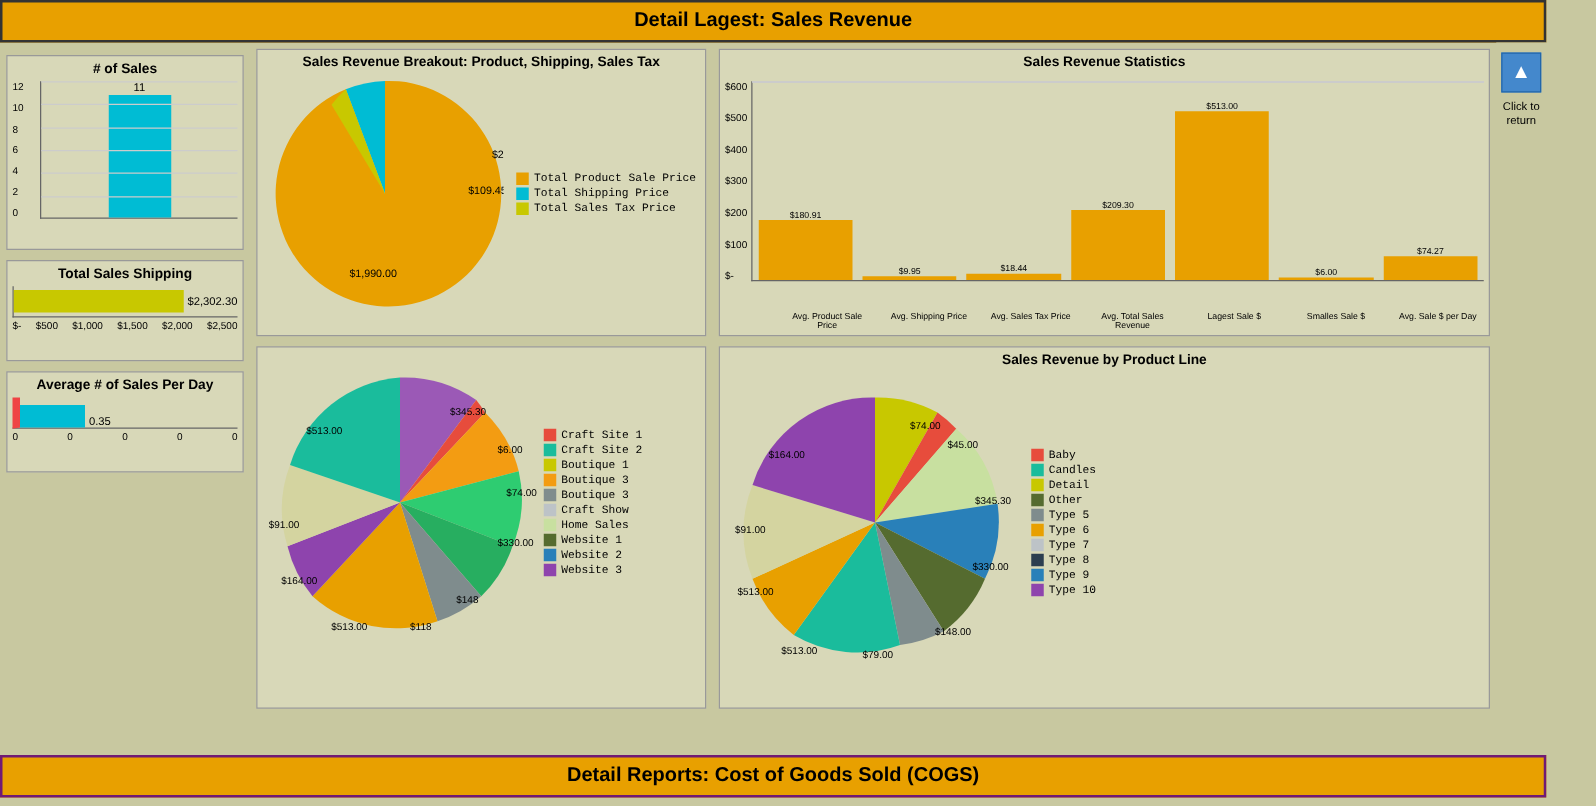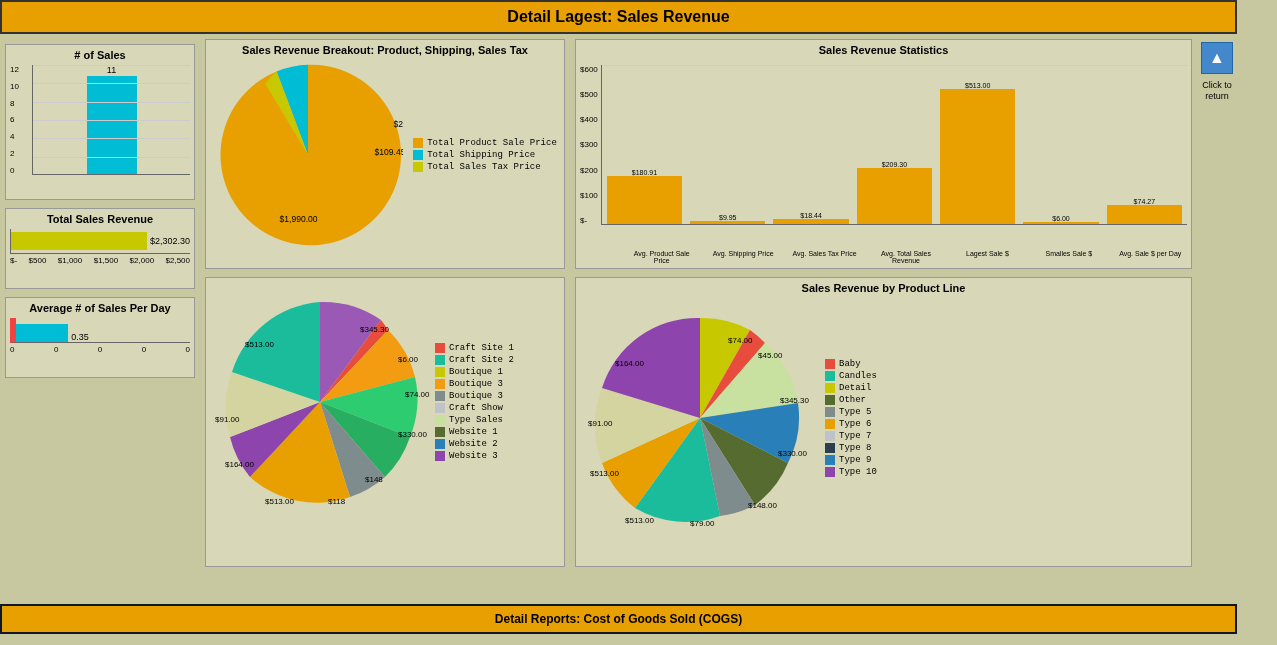--- a/index.html
+++ b/index.html
@@ -15,23 +15,23 @@
       background: #e8a000;
       border: 2px solid #333;
       text-align: center;
       font-size: 16px;
       font-weight: bold;
       color: #000;
       padding: 6px 0;
     }
     .footer-bar {
       background: #e8a000;
-      border: 2px solid #0f172a;
+      border: 2px solid #701a75;
       text-align: center;
-      font-size: 12px;
+      font-size: 16px;
       font-weight: bold;
       color: #000;
       padding: 6px 0;
       position: absolute;
       bottom: 0;
       left: 0;
       right: 40px;
     }
     .left-col {
       width: 200px;
@@ -135,21 +135,21 @@
             </div>
             <div style="display:flex; flex-direction:column; align-items:center; height:100%; width:100%;">
               <span style="font-size:9px; margin-bottom:1px;">11</span>
               <div style="width:50px; height:92%; background:#00bcd4;"></div>
             </div>
           </div>
         </div>
       </div>
 
       <div class="chart-box">
-        <div class="chart-title">Total Sales Revenue</div>
+        <div class="chart-title">Total Sales Shipping</div>
         <div style="position:relative; height:55px; padding-bottom:15px;">
           <div style="height:25px; border-left:1px solid #666; border-bottom:1px solid #666; display:flex; align-items:center; position:relative;">
             <div style="height:18px; width:88%; background:#c8c800;"></div>
             <span style="font-size:9px; margin-left:3px;">$2,302.30</span>
           </div>
           <div style="display:flex; justify-content:space-between; font-size:8px; margin-top:2px;">
             <span>$-</span>
             <span>$500</span>
             <span>$1,000</span>
             <span>$1,500</span>
@@ -270,21 +270,21 @@
             <div class="legend-item">
                 <div class="legend-swatch" style="background:#7f8c8d;"></div>
                 <span>Boutique 3</span>
               </div>
             <div class="legend-item">
                 <div class="legend-swatch" style="background:#bdc3c7;"></div>
                 <span>Craft Show</span>
               </div>
             <div class="legend-item">
                 <div class="legend-swatch" style="background:#c8e0a0;"></div>
-                <span>Type Sales</span>
+                <span>Home Sales</span>
               </div>
             <div class="legend-item">
                 <div class="legend-swatch" style="background:#556b2f;"></div>
                 <span>Website 1</span>
               </div>
             <div class="legend-item">
                 <div class="legend-swatch" style="background:#2980b9;"></div>
                 <span>Website 2</span>
               </div>
             <div class="legend-item">

